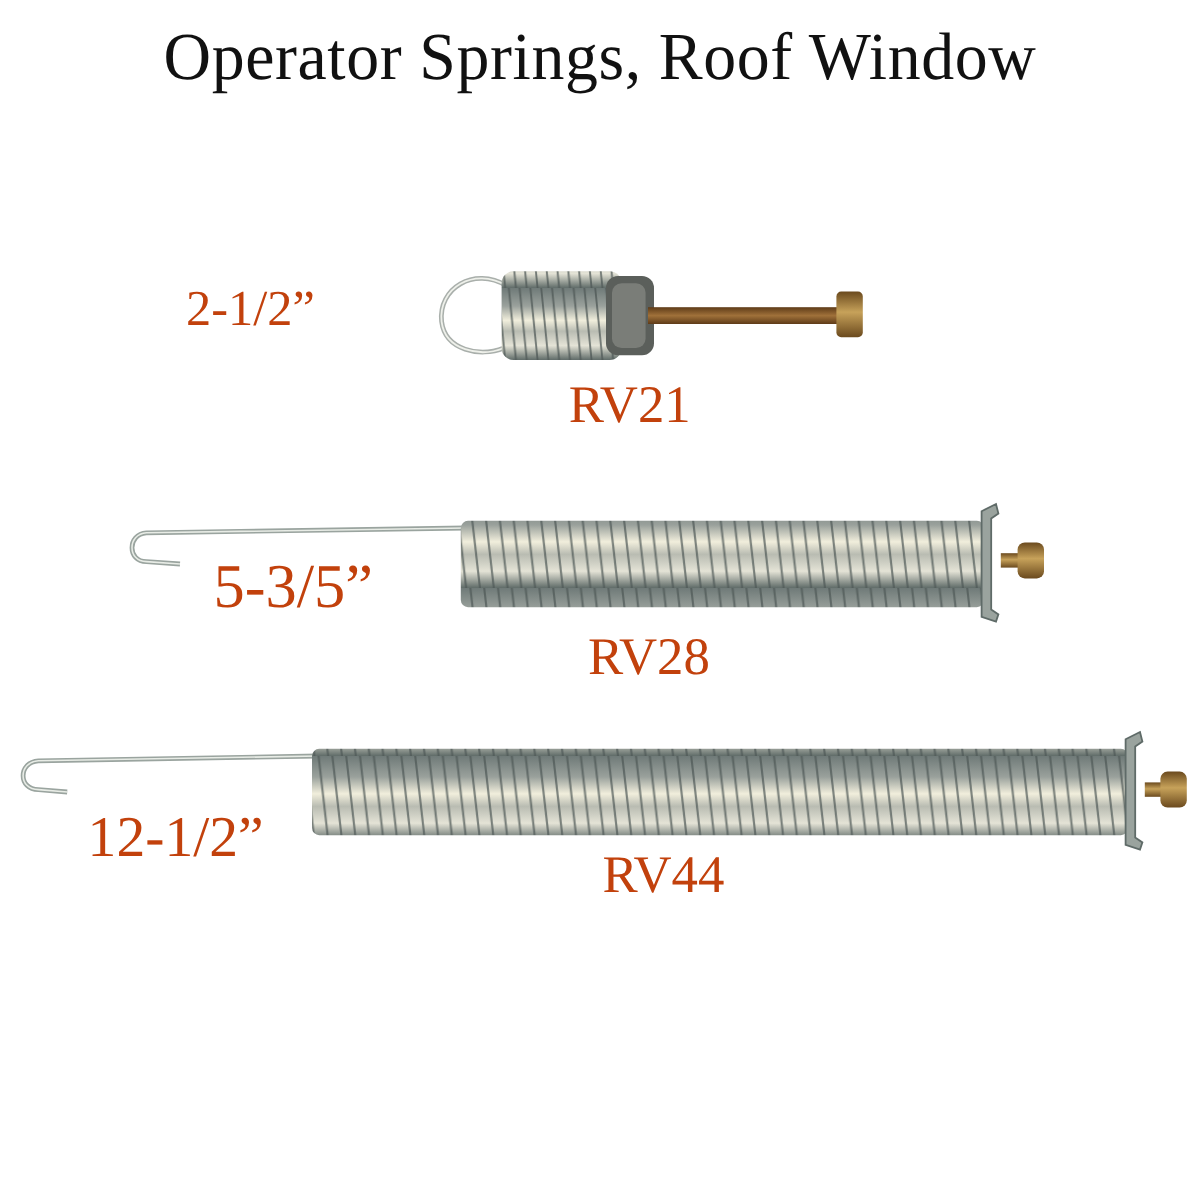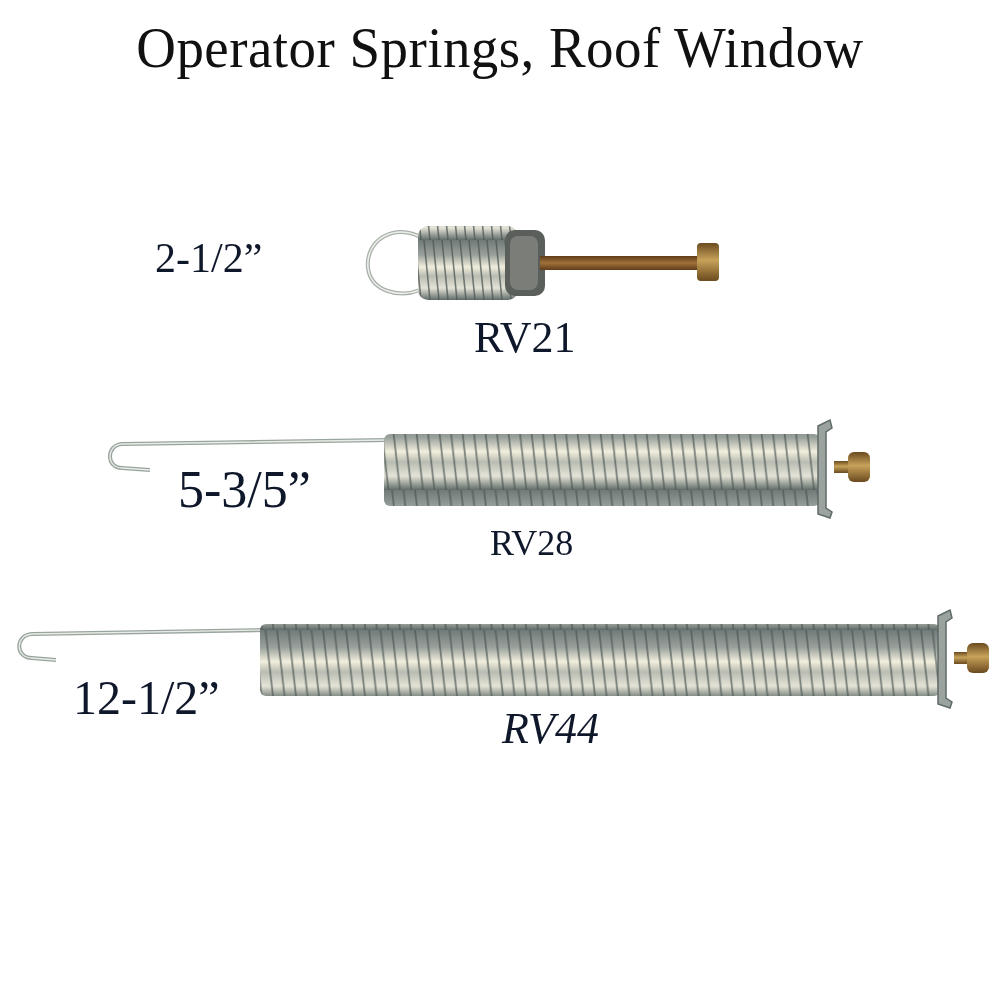--- a/index.html
+++ b/index.html
@@ -1,26 +1,26 @@
 <!DOCTYPE html>
 <html><head>
 <meta charset="utf-8">
 <style>
   html, body { margin: 0; padding: 0; background: #ffffff; }
   body { width: 1000px; height: 1003px; position: relative; overflow: hidden;
          font-family: "Liberation Serif", "DejaVu Serif", serif; color: #111; }
   .title { position: absolute; left: 0; top: 16px; width: 1000px; text-align: center;
            font-size: 56px; letter-spacing: 0.5px; transform: scaleX(0.98); }
-  .label { position: absolute; white-space: nowrap; color: #0f172a; }
+  .label { position: absolute; white-space: nowrap; color: #c2410c; }
   .size-21 { left: 155px; top: 234px; font-size: 42px; }
   .code-21 { left: 474px; top: 312px; font-size: 44px; }
   .size-28 { left: 178px; top: 460px; font-size: 52px; }
-  .code-28 { left: 490px; top: 522px; font-size: 36px; }
+  .code-28 { left: 490px; top: 522px; font-size: 44px; }
   .size-44 { left: 73px; top: 670px; font-size: 48px; }
-  .code-44 { left: 502px; top: 703px; font-size: 44px; font-style: italic; }
+  .code-44 { left: 502px; top: 703px; font-size: 44px; }
   svg.art { position: absolute; left: 0; top: 0; }
 </style>
 </head>
 <body>
 
 <div class="title">Operator Springs, Roof Window</div>
 
 <svg class="art" width="1000" height="1003" viewBox="0 0 1000 1003">
   <defs>
     <linearGradient id="coilV" x1="0" y1="0" x2="0" y2="1">

